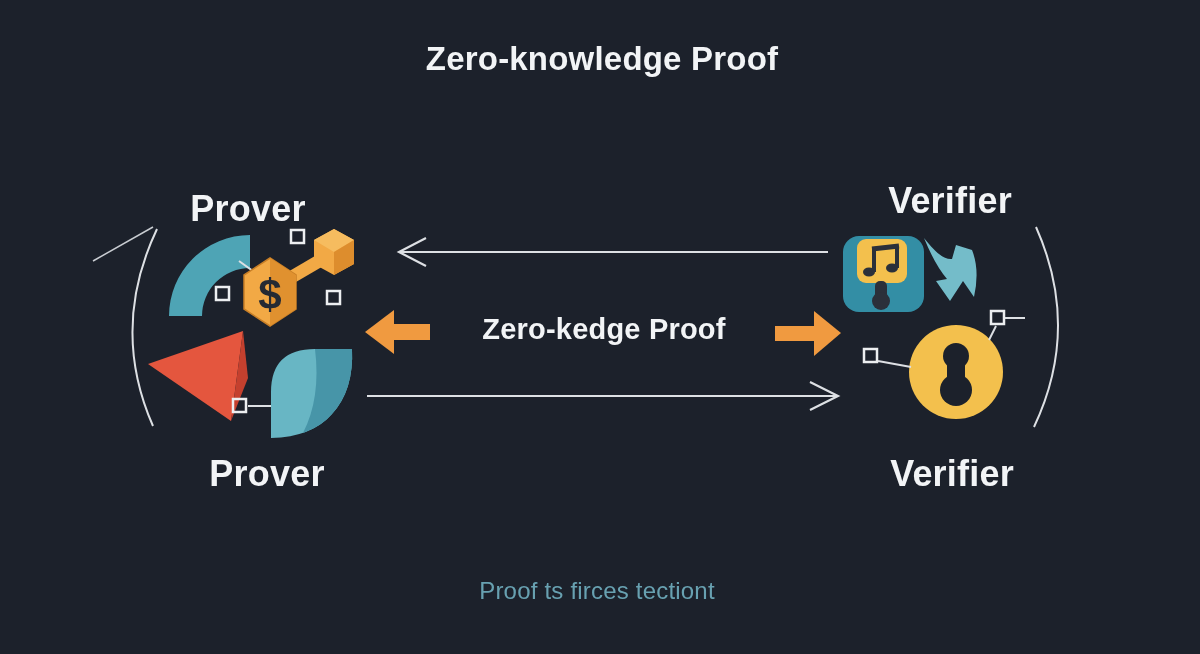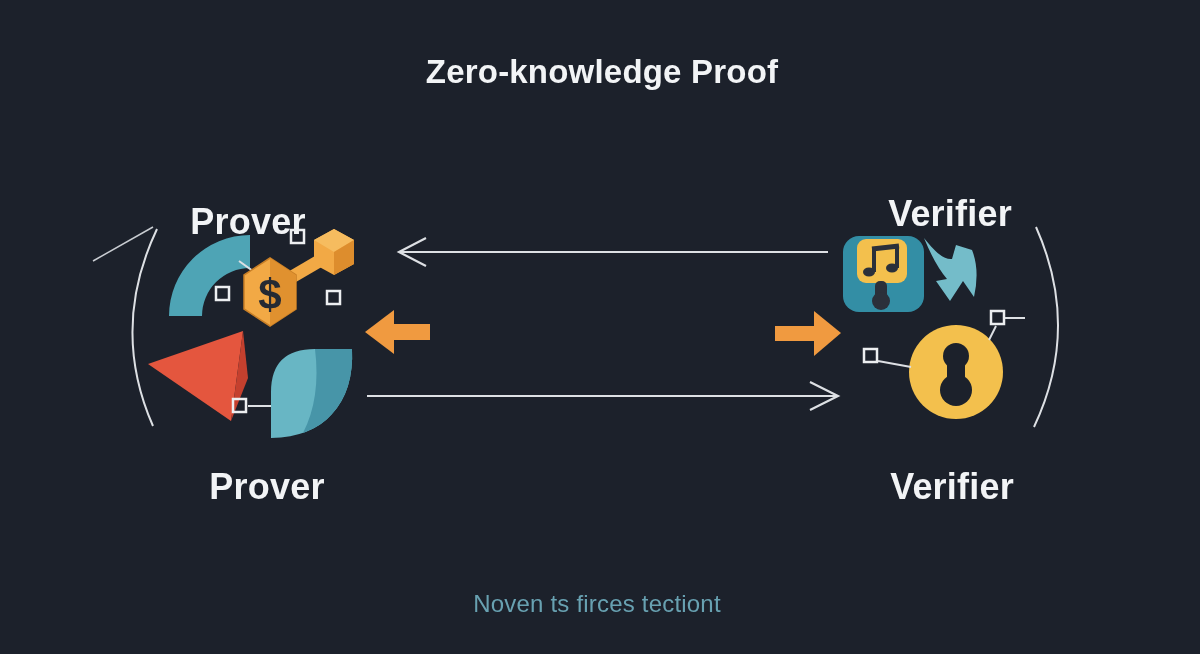--- a/index.html
+++ b/index.html
@@ -12,21 +12,20 @@
   }
   .stage{position:absolute;inset:0;width:1200px;height:654px;}
   svg.layer{position:absolute;left:0;top:0;}
   .txt{
     position:absolute;
     color:#f2f4f6;
     font-weight:bold;
     white-space:nowrap;
     transform:translateX(-50%);
     letter-spacing:.2px;
-    margin-top:13px;
   }
   .title{font-size:33px;}
   .node-label{font-size:36px;}
   .center-msg{font-size:29px;}
   .caption{
     font-size:24px;
     font-weight:normal;
     color:#68a1b1;
   }
 </style>
@@ -38,22 +37,23 @@
   <div class="txt title" style="left:602px;top:40px;">Zero-knowledge Proof</div>
 
   <div class="txt node-label" style="left:248px;top:188px;">Prover</div>
 
   <div class="txt node-label" style="left:267px;top:453px;">Prover</div>
 
   <div class="txt node-label" style="left:950px;top:180px;">Verifier</div>
 
   <div class="txt node-label" style="left:952px;top:453px;">Verifier</div>
 
+  <div class="txt center-msg" style="left:604px;top:313px;">Zero-kedge Proof</div>
 
-  <div class="txt caption" style="left:597px;top:577px;">Noven ts firces tectiont</div>
+  <div class="txt caption" style="left:597px;top:577px;">Proof ts firces tectiont</div>
 
   <svg class="layer" width="1200" height="654" viewBox="0 0 1200 654">
 
     <path d="M157,229 Q110,328 153,426" fill="none" stroke="#dde0e4" stroke-width="2"></path>
     <path d="M1036,227 Q1081,328 1034,427" fill="none" stroke="#dde0e4" stroke-width="2"></path>
     <path d="M93,261 L153,227" fill="none" stroke="#c9cdd2" stroke-width="1.5"></path>
 
     <g stroke="#dde0e4" stroke-width="2.2" fill="none">
       <path d="M400,252 H828"></path>
       <path d="M426,238 L399,252 L426,266"></path>

